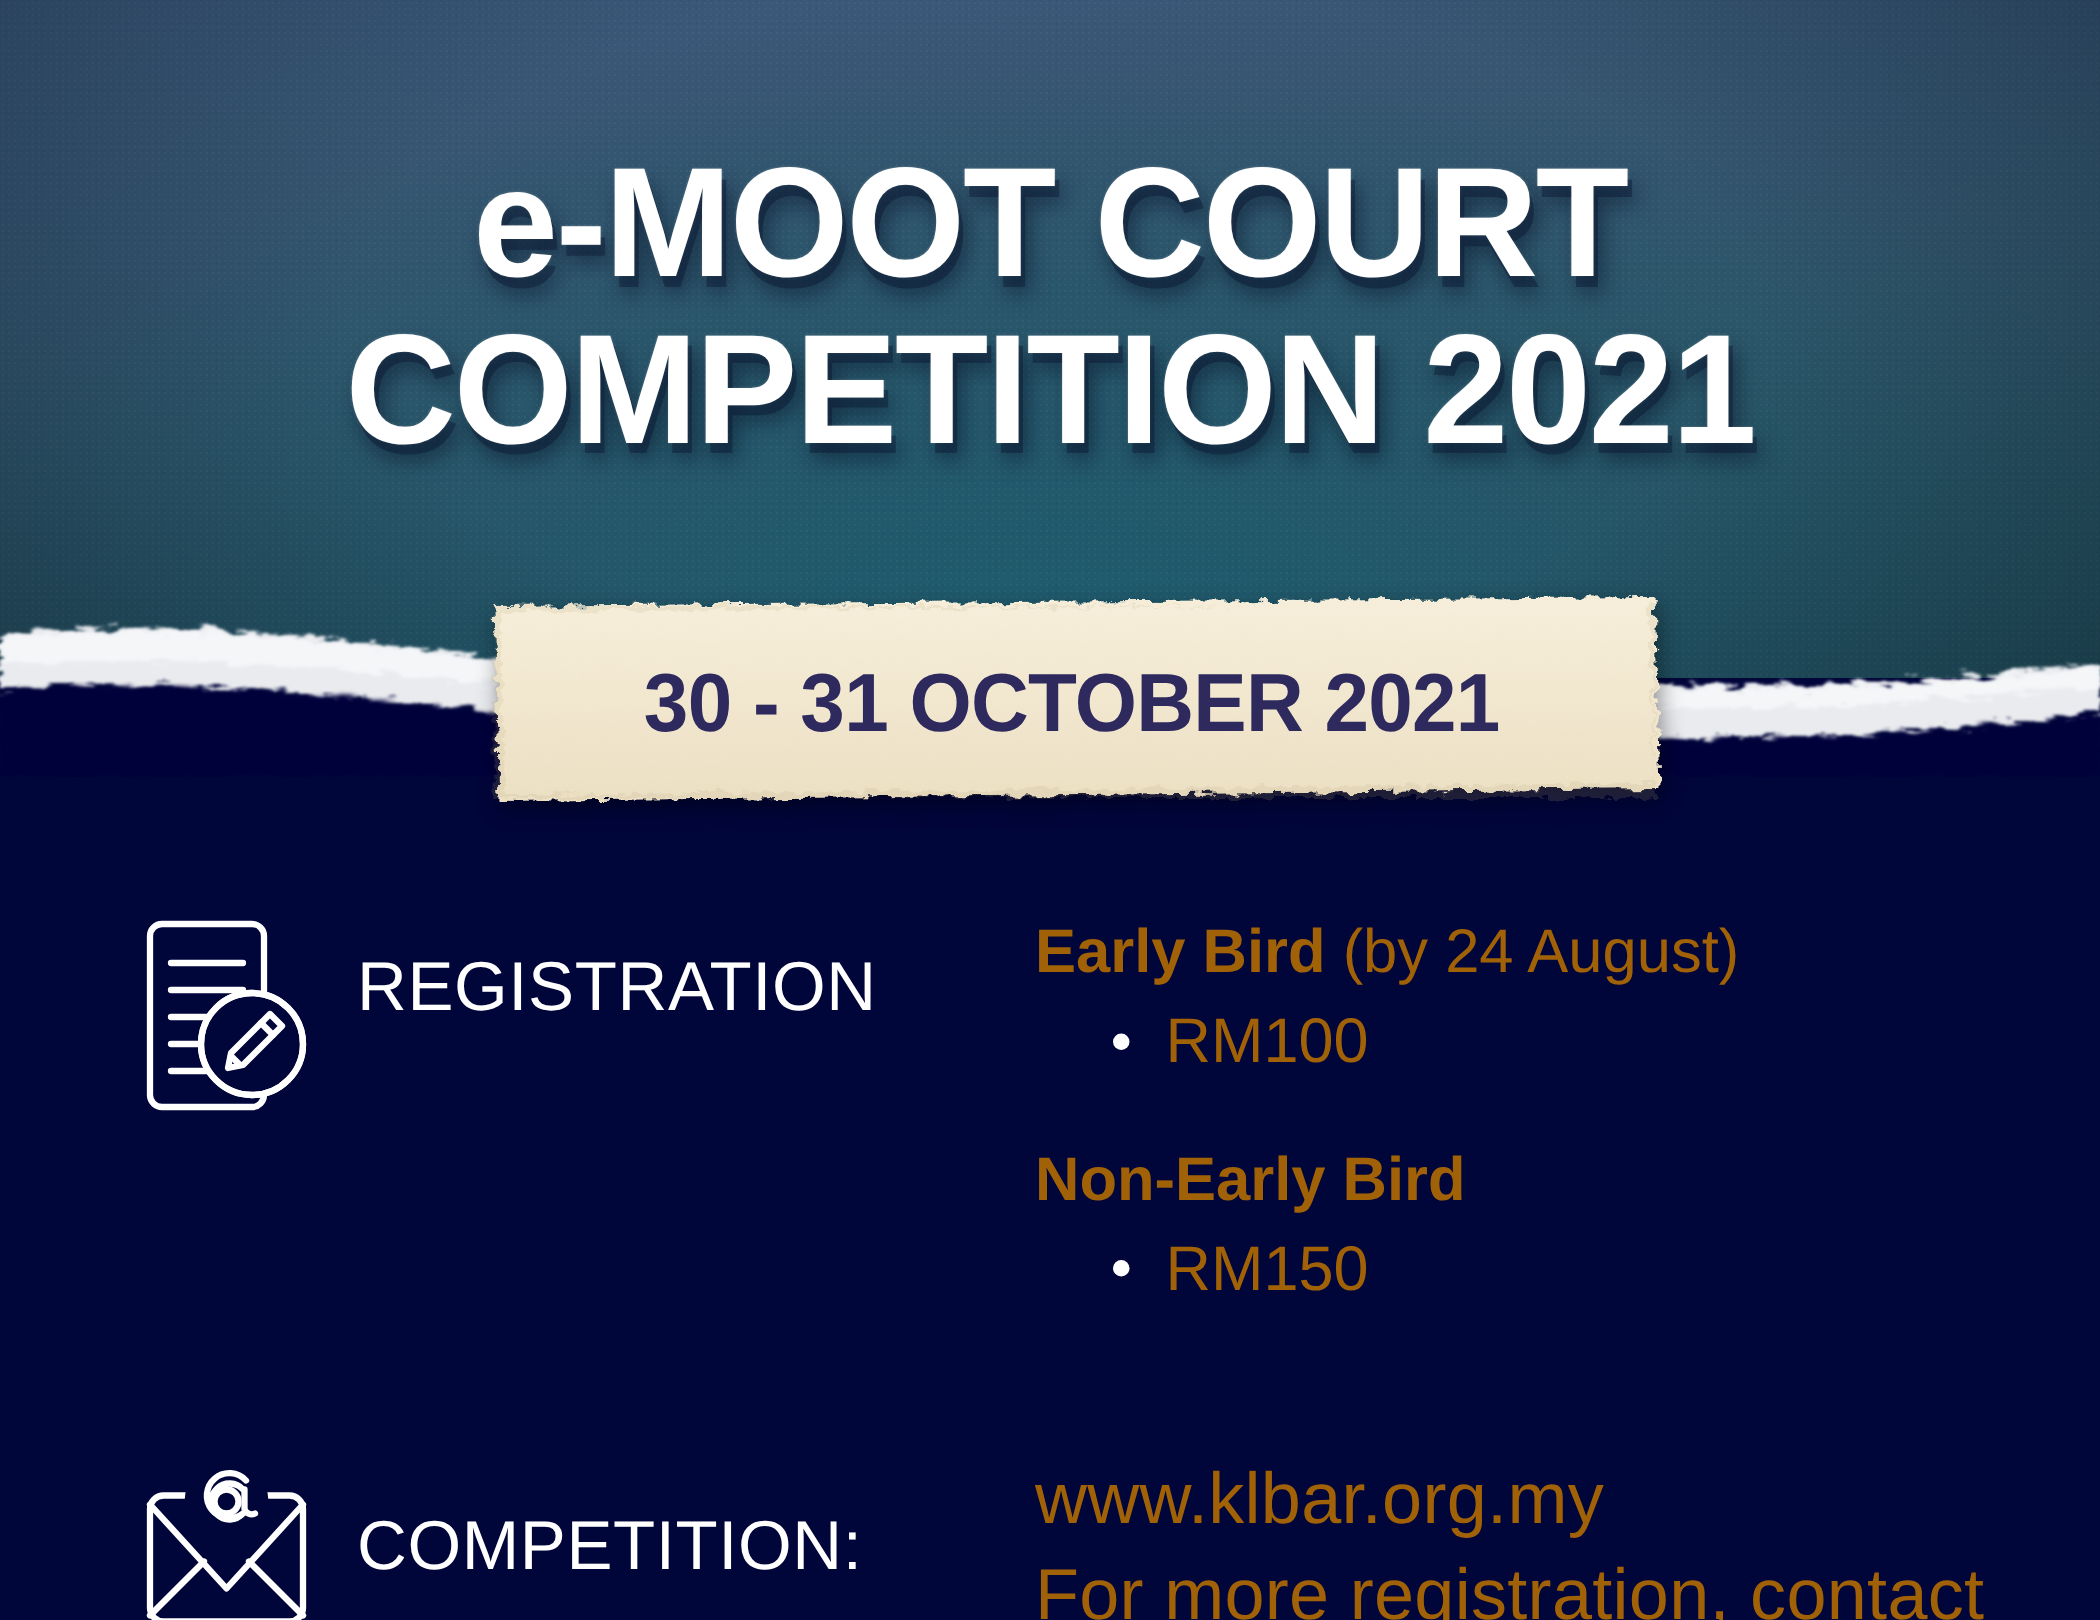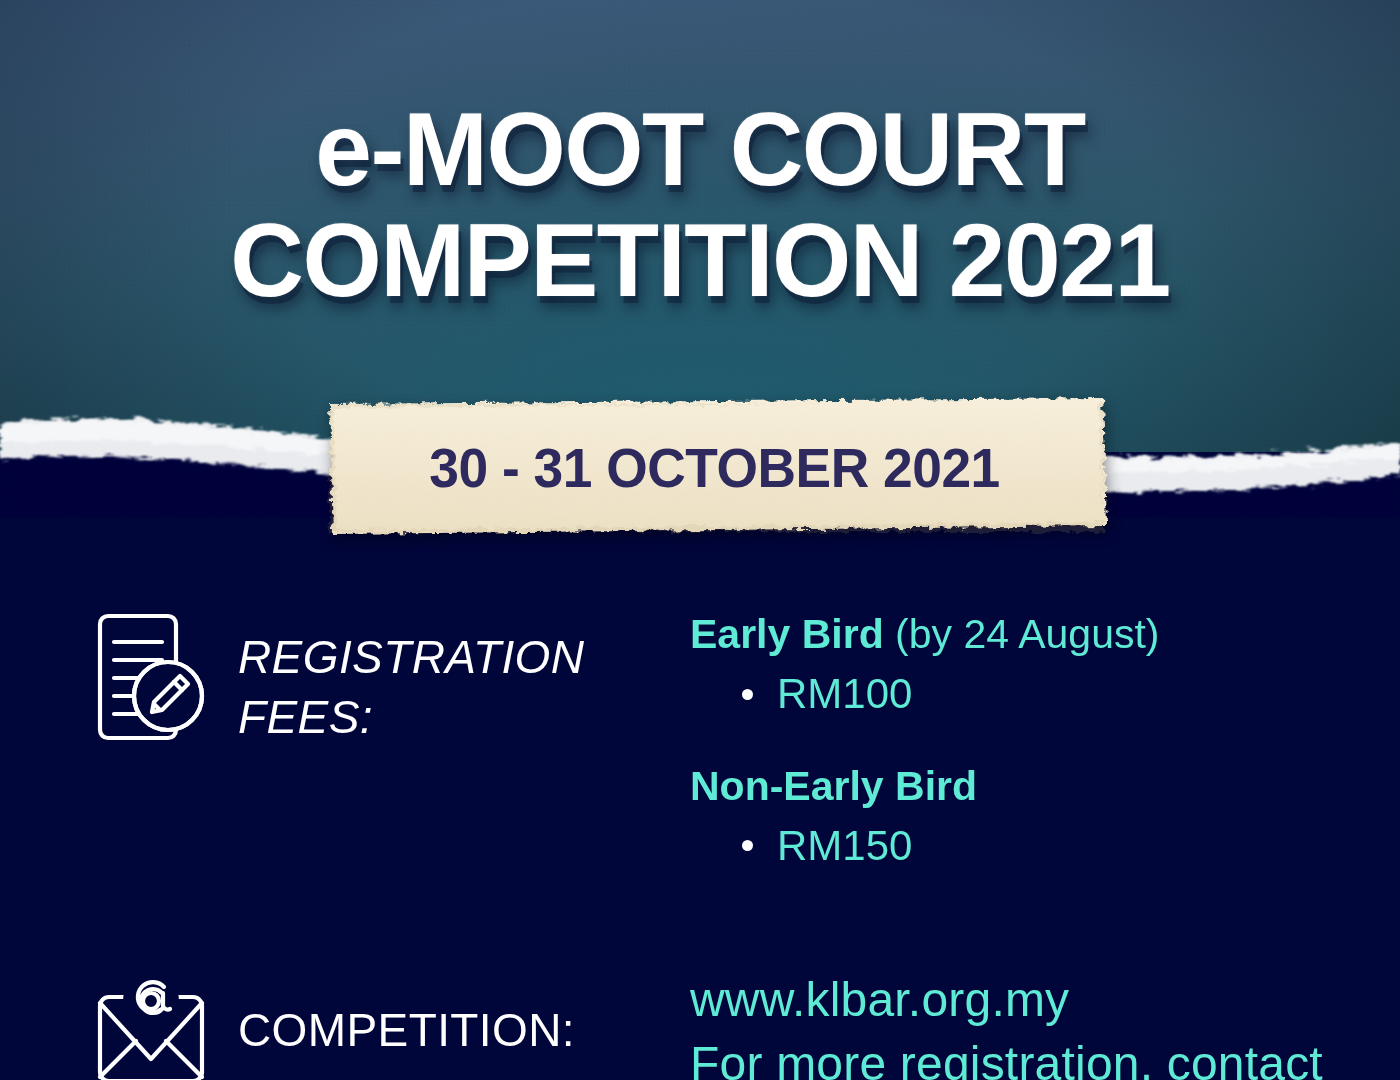--- a/index.html
+++ b/index.html
@@ -167,26 +167,26 @@
 
   .label-text {
     color: #ffffff;
     font-family: "Liberation Sans", sans-serif;
     font-weight: 400;
     font-size: 46px;
     line-height: 1.30;
     letter-spacing: .4px;
     padding-left: 14px;
   }
-  .row-fees .label-text { padding-top: 18px; max-width: 420px; font-style: italic; }
+  .row-fees .label-text { padding-top: 18px; max-width: 420px; }
   .row-reg  .label-text { padding-top: 0; white-space: nowrap; }
 
   .detail-col {
     flex: 1 1 auto;
-    color: #5eead4;
+    color: #a16207;
     padding-left: 30px;
     box-sizing: border-box;
   }
 
   .fee-head {
     font-size: 41px;
     line-height: 1.2;
     margin: 0 0 2px 0;
     white-space: nowrap;
   }
@@ -309,21 +309,20 @@
             <circle cx="76" cy="84" r="34" fill="#00053a"></circle>
             <circle cx="76" cy="84" r="34"></circle>
 
             <path d="M88,64 l8,8 -26,26 -10,2 2,-10 Z"></path>
             <line x1="82" y1="70" x2="90" y2="78"></line>
             <line x1="62" y1="92" x2="68" y2="98"></line>
           </svg>
         </div>
         <div class="label-text">
           <span>REGISTRATION</span><br>
-          <span>FEES:</span>
         </div>
       </div>
 
       <div class="detail-col">
         <p class="fee-head"><span class="strong">Early Bird</span><span class="light"> (by 24 August)</span></p>
         <p class="fee-item">
             <span class="dot"></span>
             <span>RM100</span>
           </p>
 

